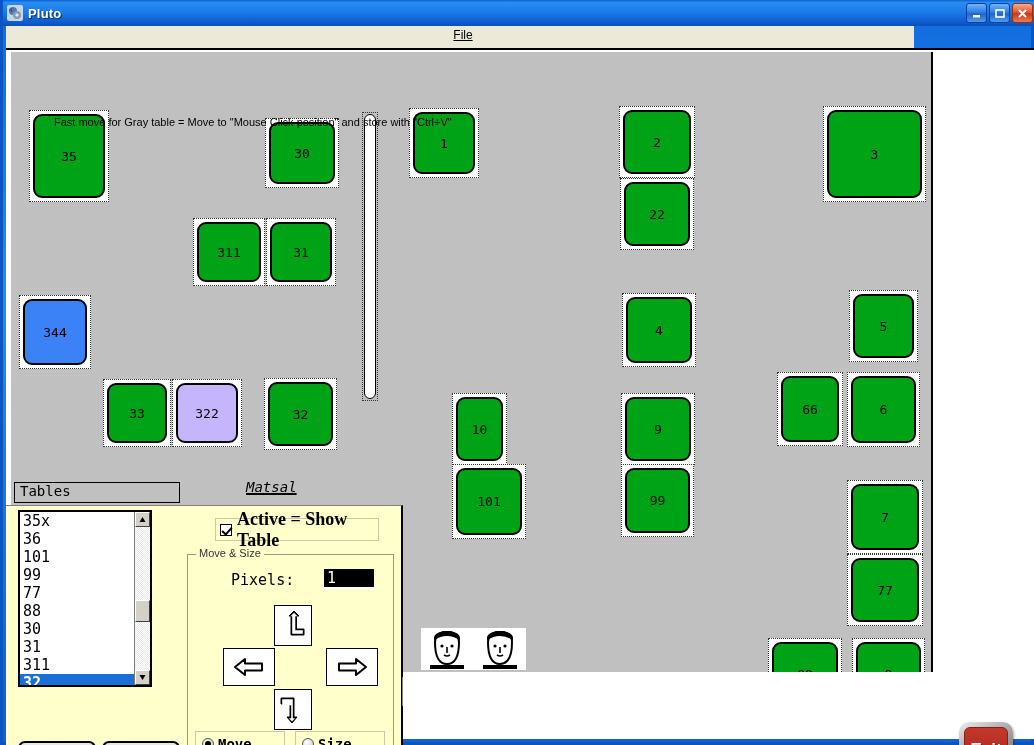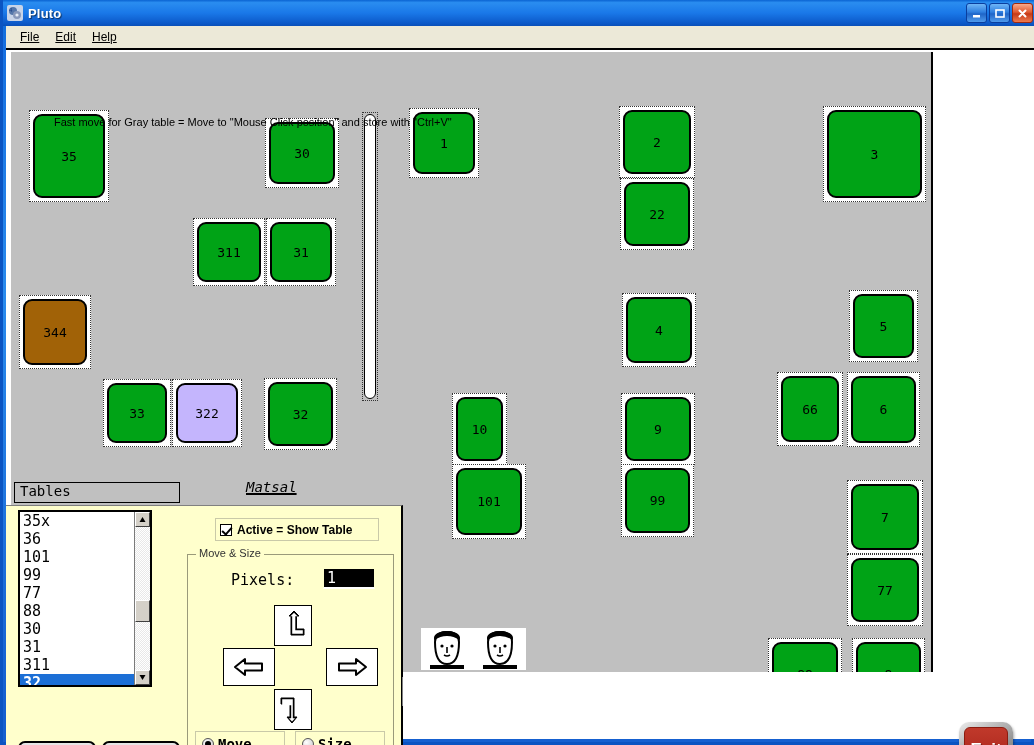--- a/index.html
+++ b/index.html
@@ -36,23 +36,24 @@
     width:21px;height:20px;border-radius:3px;
     border:1px solid #0A3E9E;
     display:flex;align-items:center;justify-content:center;
     box-sizing:border-box;
   }
   .wb.min,.wb.max{background:linear-gradient(180deg,#6FB6F7 0%,#2E7FE0 45%,#1F65C8 55%,#4E9AEC 100%);}
   .wb.close{background:linear-gradient(180deg,#F9A98A 0%,#E05A31 45%,#C53A16 55%,#EE7A4E 100%);border-color:#9E2A10;}
   .wb svg{display:block;}
   
   .menubar{
-    position:absolute;left:3px;top:26px;width:1028px;height:22px;
+    position:absolute;left:3px;top:26px;width:908px;height:22px;
     background:#ECE9D8;display:flex;align-items:center;padding-left:6px;
     box-sizing:border-box;
+    flex-direction:column;
   }
   .menuitem{
     font-size:12px;color:#000;padding:2px 8px;
     font-family:"Liberation Sans",sans-serif;
   }
   .menuitem u{text-decoration:underline;}
   
   .client{
     position:absolute;left:3px;top:48px;width:1028px;height:691px;
     background:#fff;box-sizing:border-box;
@@ -160,21 +161,21 @@
     display:flex;align-items:center;padding-left:4px;gap:5px;
   }
   .cbx{
     width:12px;height:12px;background:#fff;border:1px solid #000;
     box-sizing:border-box;position:relative;flex:none;
   }
   .cbx::after{
     content:"";position:absolute;left:3px;top:0px;width:4px;height:8px;
     border:solid #000;border-width:0 2px 2px 0;transform:rotate(42deg);
   }
-  .activelabel{font-size:12px;font-weight:bold;color:#000;font-family:Liberation Sans, sans-serif;}
+  .activelabel{font-size:18px;font-weight:bold;color:#000;font-family:Liberation Serif, serif;}
   
   .ms{
     position:absolute;left:181px;top:48px;width:207px;height:212px;
     border:1px solid #9a9a7a;box-sizing:border-box;
   }
   .ms-legend{
     position:absolute;left:8px;top:-8px;background:#FFFFCC;padding:0 3px;
     font-size:11px;color:#333;font-family:"Liberation Sans",sans-serif;
   }
   .pixlabel{
@@ -327,21 +328,21 @@
         <div class="tbl" style="left: 609px; top: 126px; width: 74px; height: 72px;">
           <div class="inner" style="background: rgb(0, 163, 22);">22</div>
         </div>
         <div class="tbl" style="left: 182px; top: 166px; width: 72px; height: 68px;">
           <div class="inner" style="background: rgb(0, 163, 22);">311</div>
         </div>
         <div class="tbl" style="left: 255px; top: 166px; width: 70px; height: 68px;">
           <div class="inner" style="background: rgb(0, 163, 22);">31</div>
         </div>
         <div class="tbl" style="left: 8px; top: 243px; width: 72px; height: 74px;">
-          <div class="inner" style="background: #a16207;">344</div>
+          <div class="inner" style="background: #3b82f6;">344</div>
         </div>
         <div class="tbl" style="left: 611px; top: 241px; width: 74px; height: 74px;">
           <div class="inner" style="background: rgb(0, 163, 22);">4</div>
         </div>
         <div class="tbl" style="left: 838px; top: 238px; width: 69px; height: 72px;">
           <div class="inner" style="background: rgb(0, 163, 22);">5</div>
         </div>
         <div class="tbl" style="left: 92px; top: 327px; width: 68px; height: 68px;">
           <div class="inner" style="background: rgb(0, 163, 22);">33</div>
         </div>

